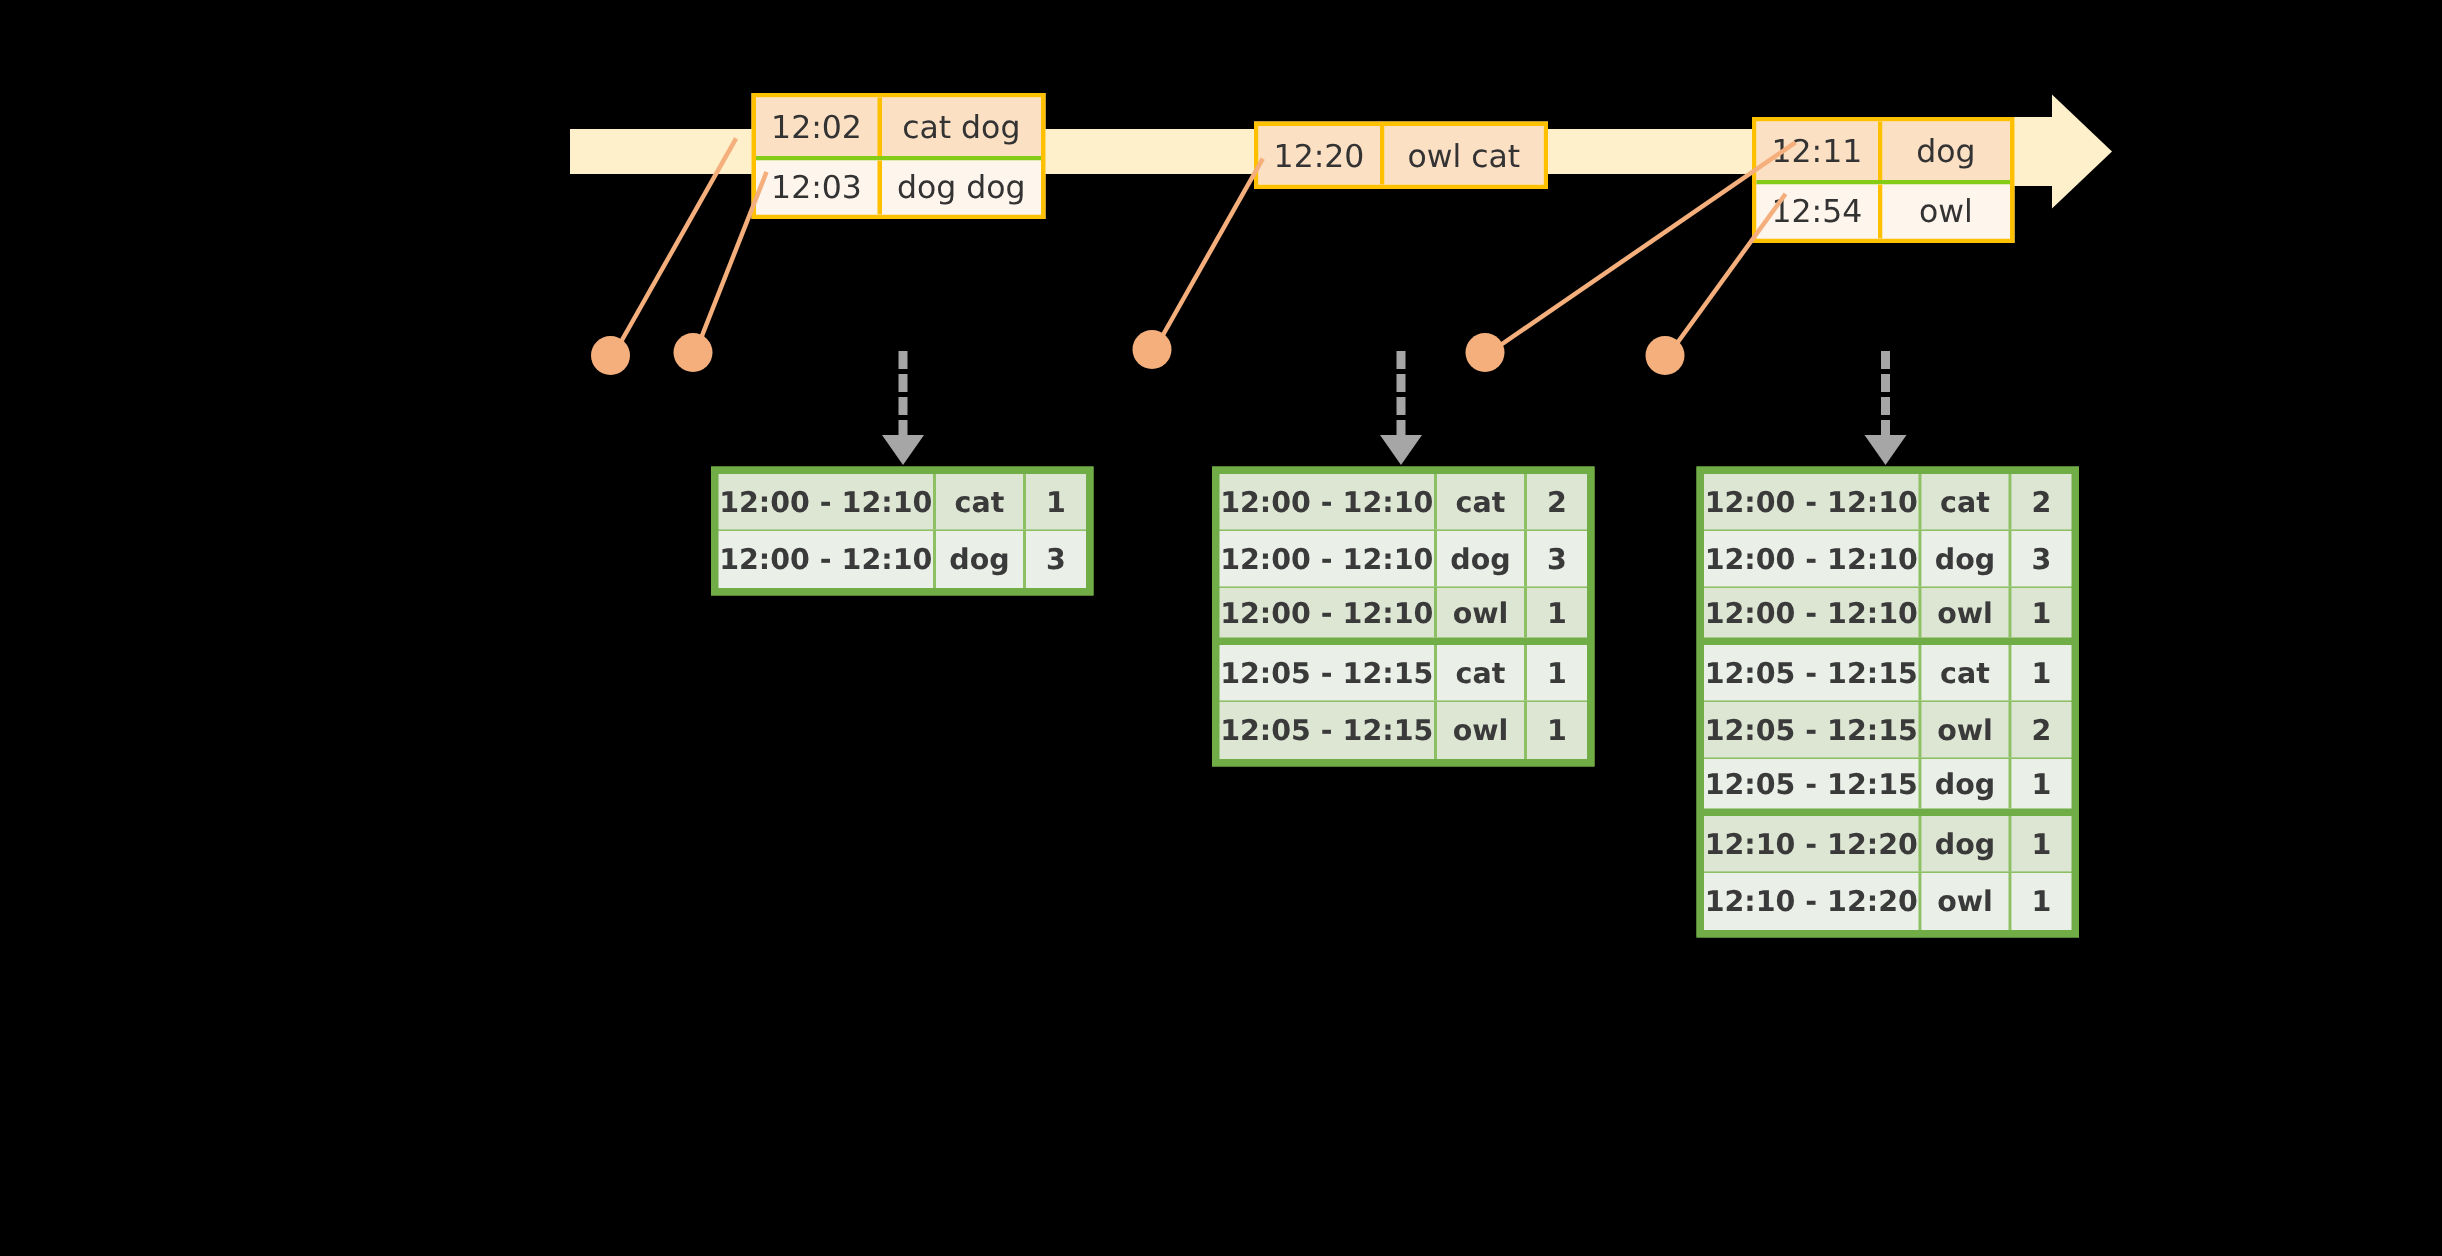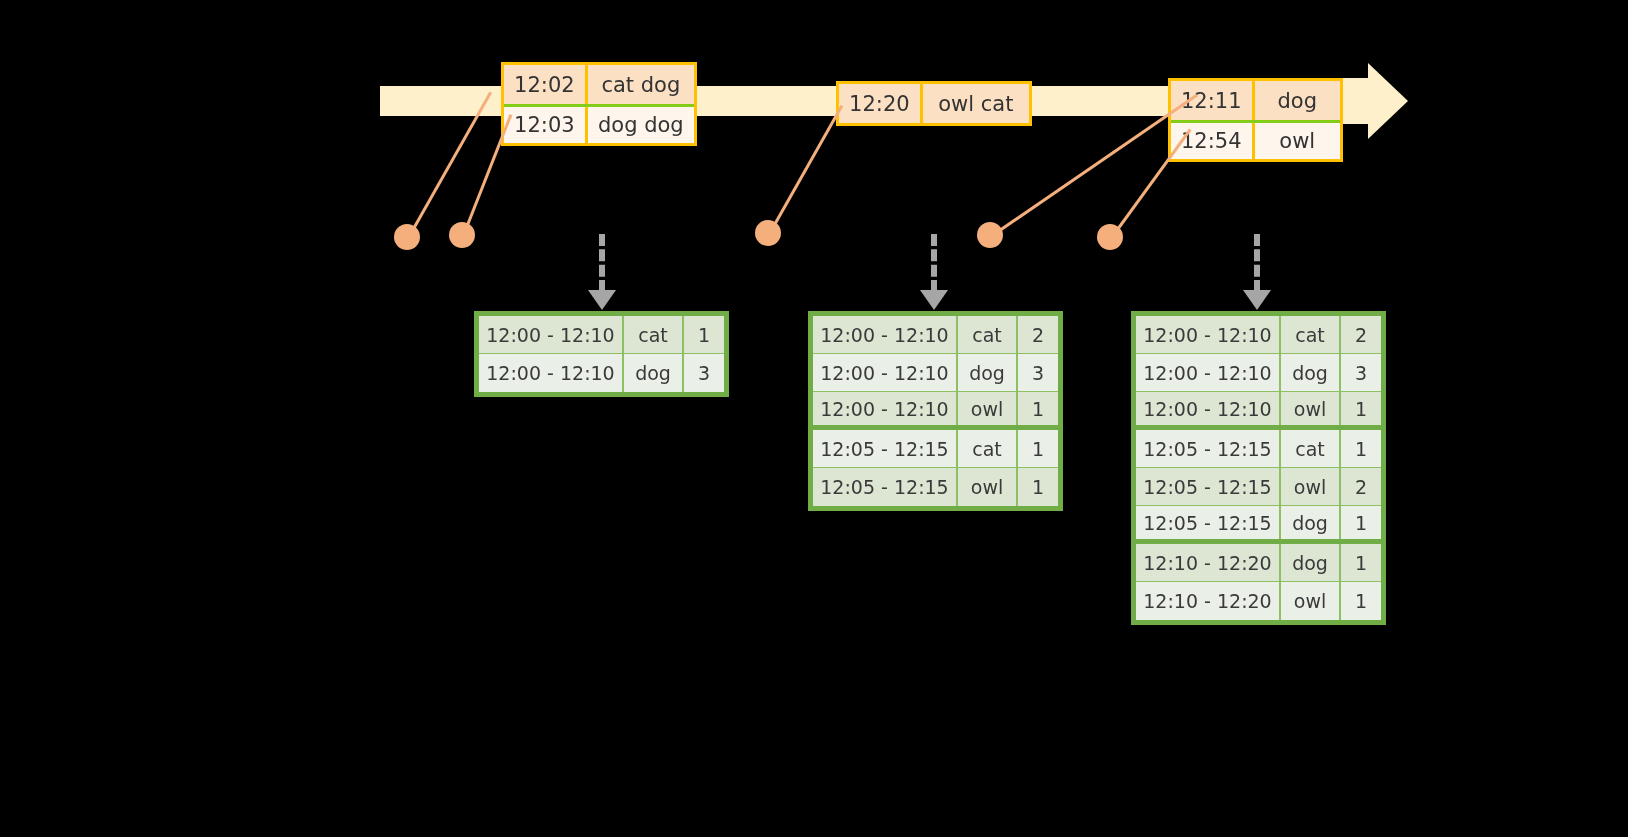--- a/index.html
+++ b/index.html
@@ -90,20 +90,21 @@
     border:5px solid #70AD47;
     box-sizing:border-box;
     background:#70AD47;
     display:flex;flex-direction:column;
   }
   .grow{
     display:flex;
     height:38px;
     box-sizing:border-box;
     border-bottom:1px solid #8CC063;
+    font-weight:bold;
   }
   .grow:last-child{border-bottom:none;}
   .grow.groupend{border-bottom:5px solid #70AD47;}
   .gcell{
     display:flex;align-items:center;justify-content:center;
     color:#3A3A3A;font-size:19px;
     box-sizing:border-box;
     border-right:2px solid #8CC063;
     background:#EAEFE8;
     white-space:nowrap;

